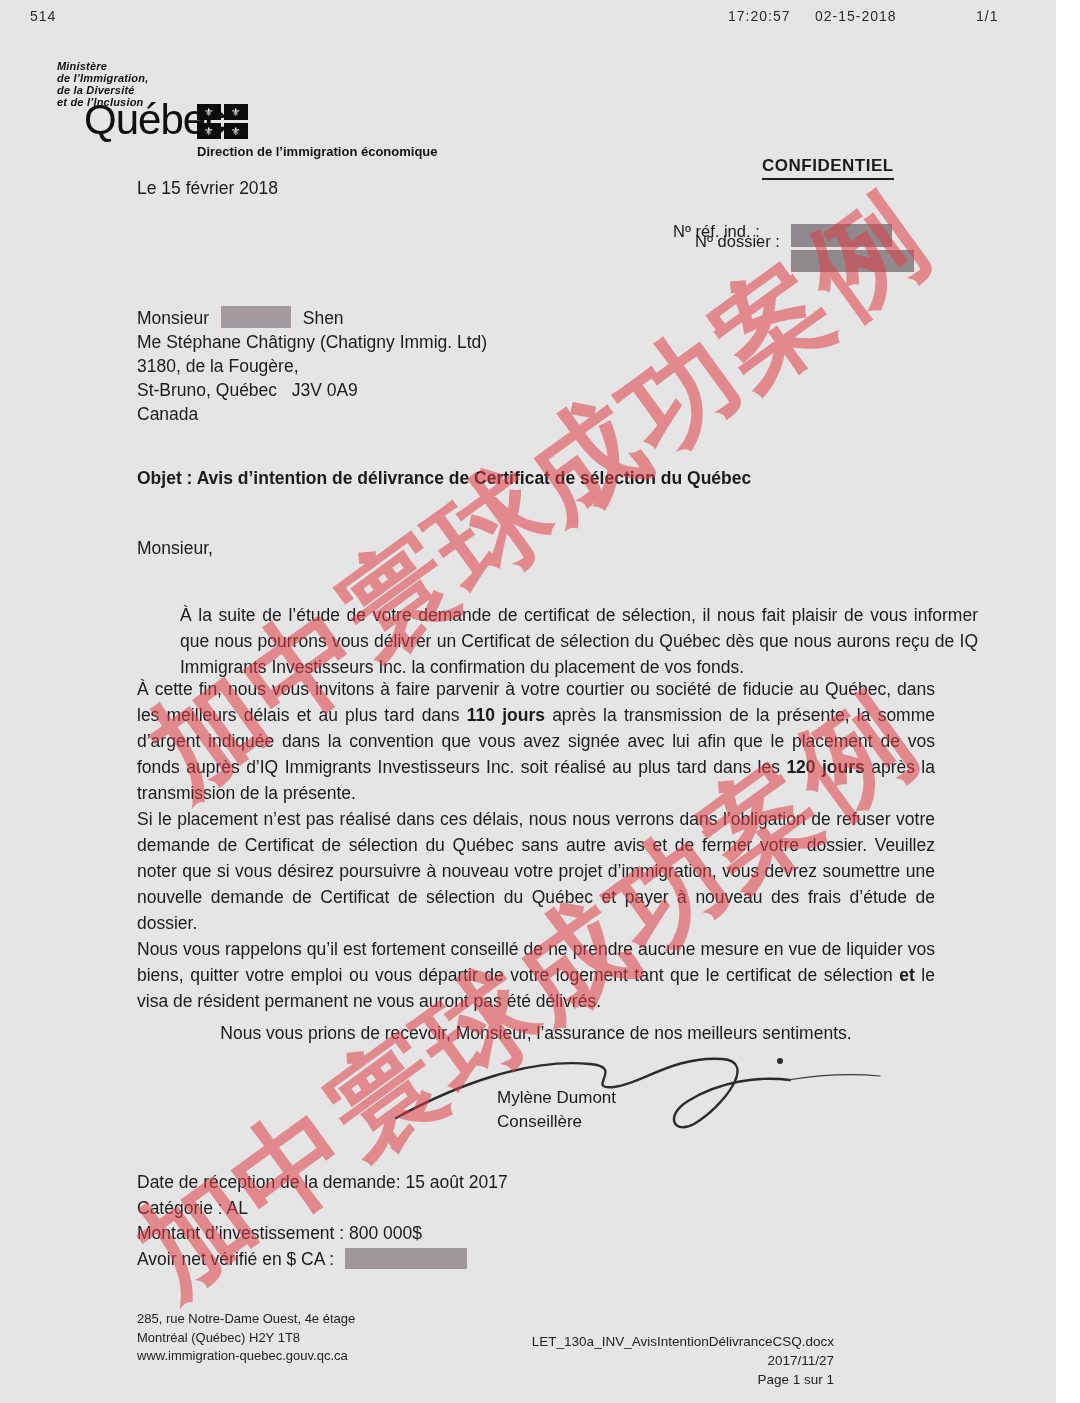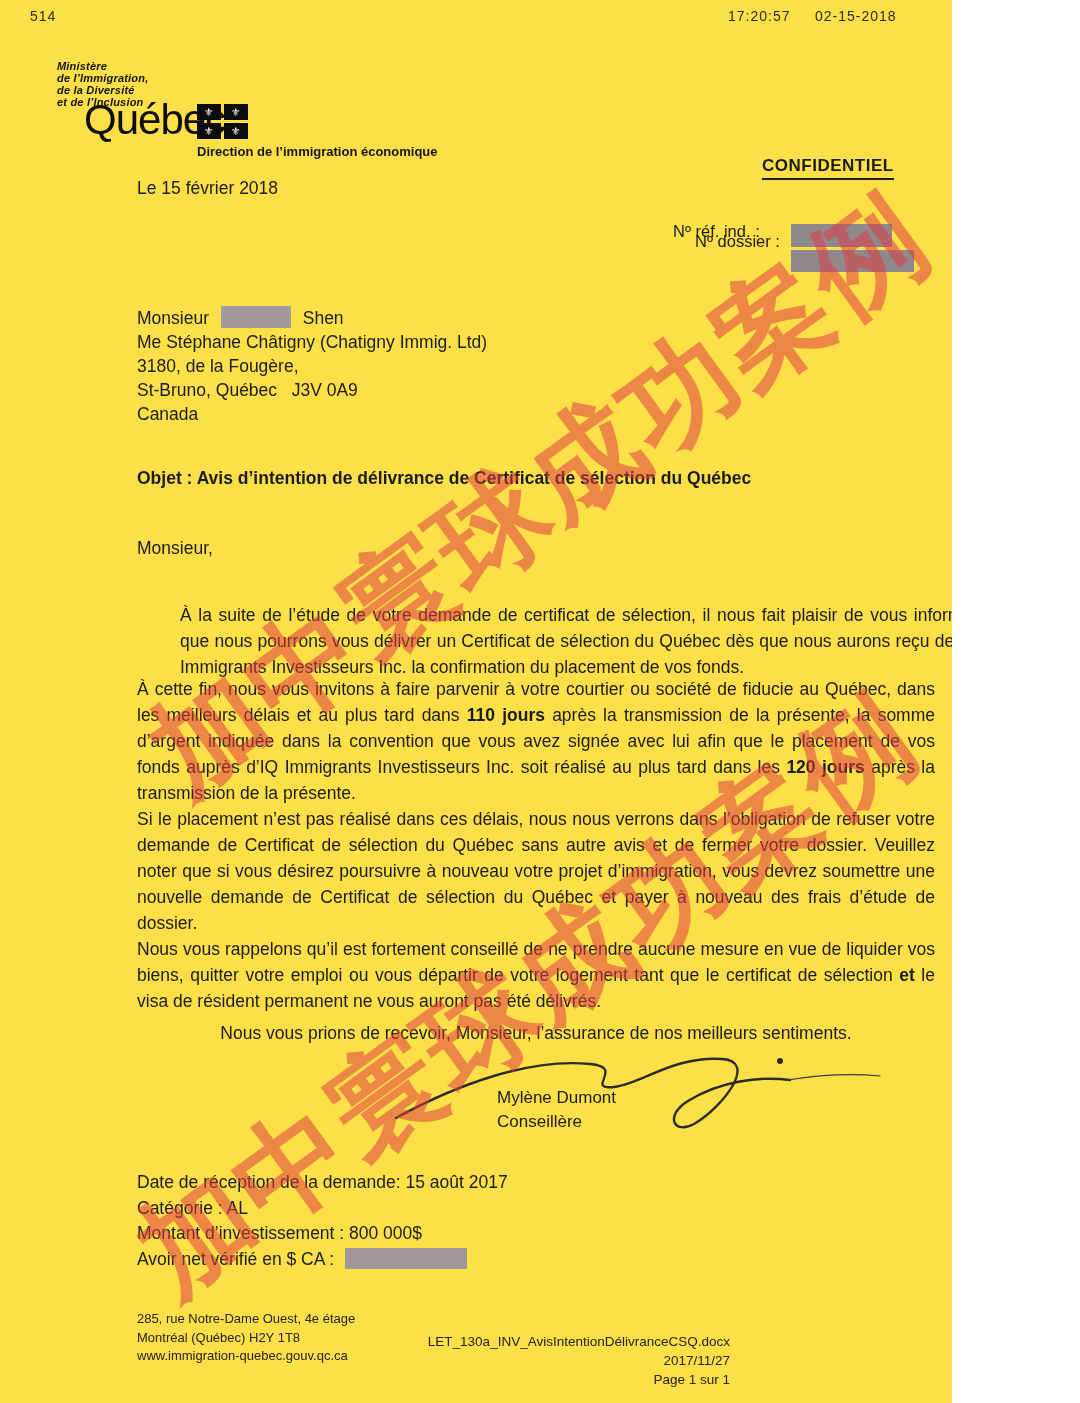--- a/index.html
+++ b/index.html
@@ -1,18 +1,18 @@
 <!DOCTYPE html>
 <html><head>
 <meta charset="utf-8">
 <style>
   * { margin:0; padding:0; box-sizing:border-box; }
   html,body { background:#ffffff; }
   .page {
-    position:relative; width:952px; height:1403px; background:#fde047;
+    position:relative; width:1056px; height:1403px; background:#e5e5e5;
     font-family:"Liberation Sans","DejaVu Sans",sans-serif; color:#1b1b1d;
     overflow:hidden;
     text-decoration:underline;
   }
   .abs { position:absolute; }
   
   .fax { font-size:14px; color:#2a2a2a; letter-spacing:1px; }
   
   .ministry { font-size:11px; font-weight:bold; font-style:italic; line-height:12px; color:#111; letter-spacing:.2px; }
   .wordmark { font-size:42px; color:#0f0f0f; letter-spacing:-1px; }

